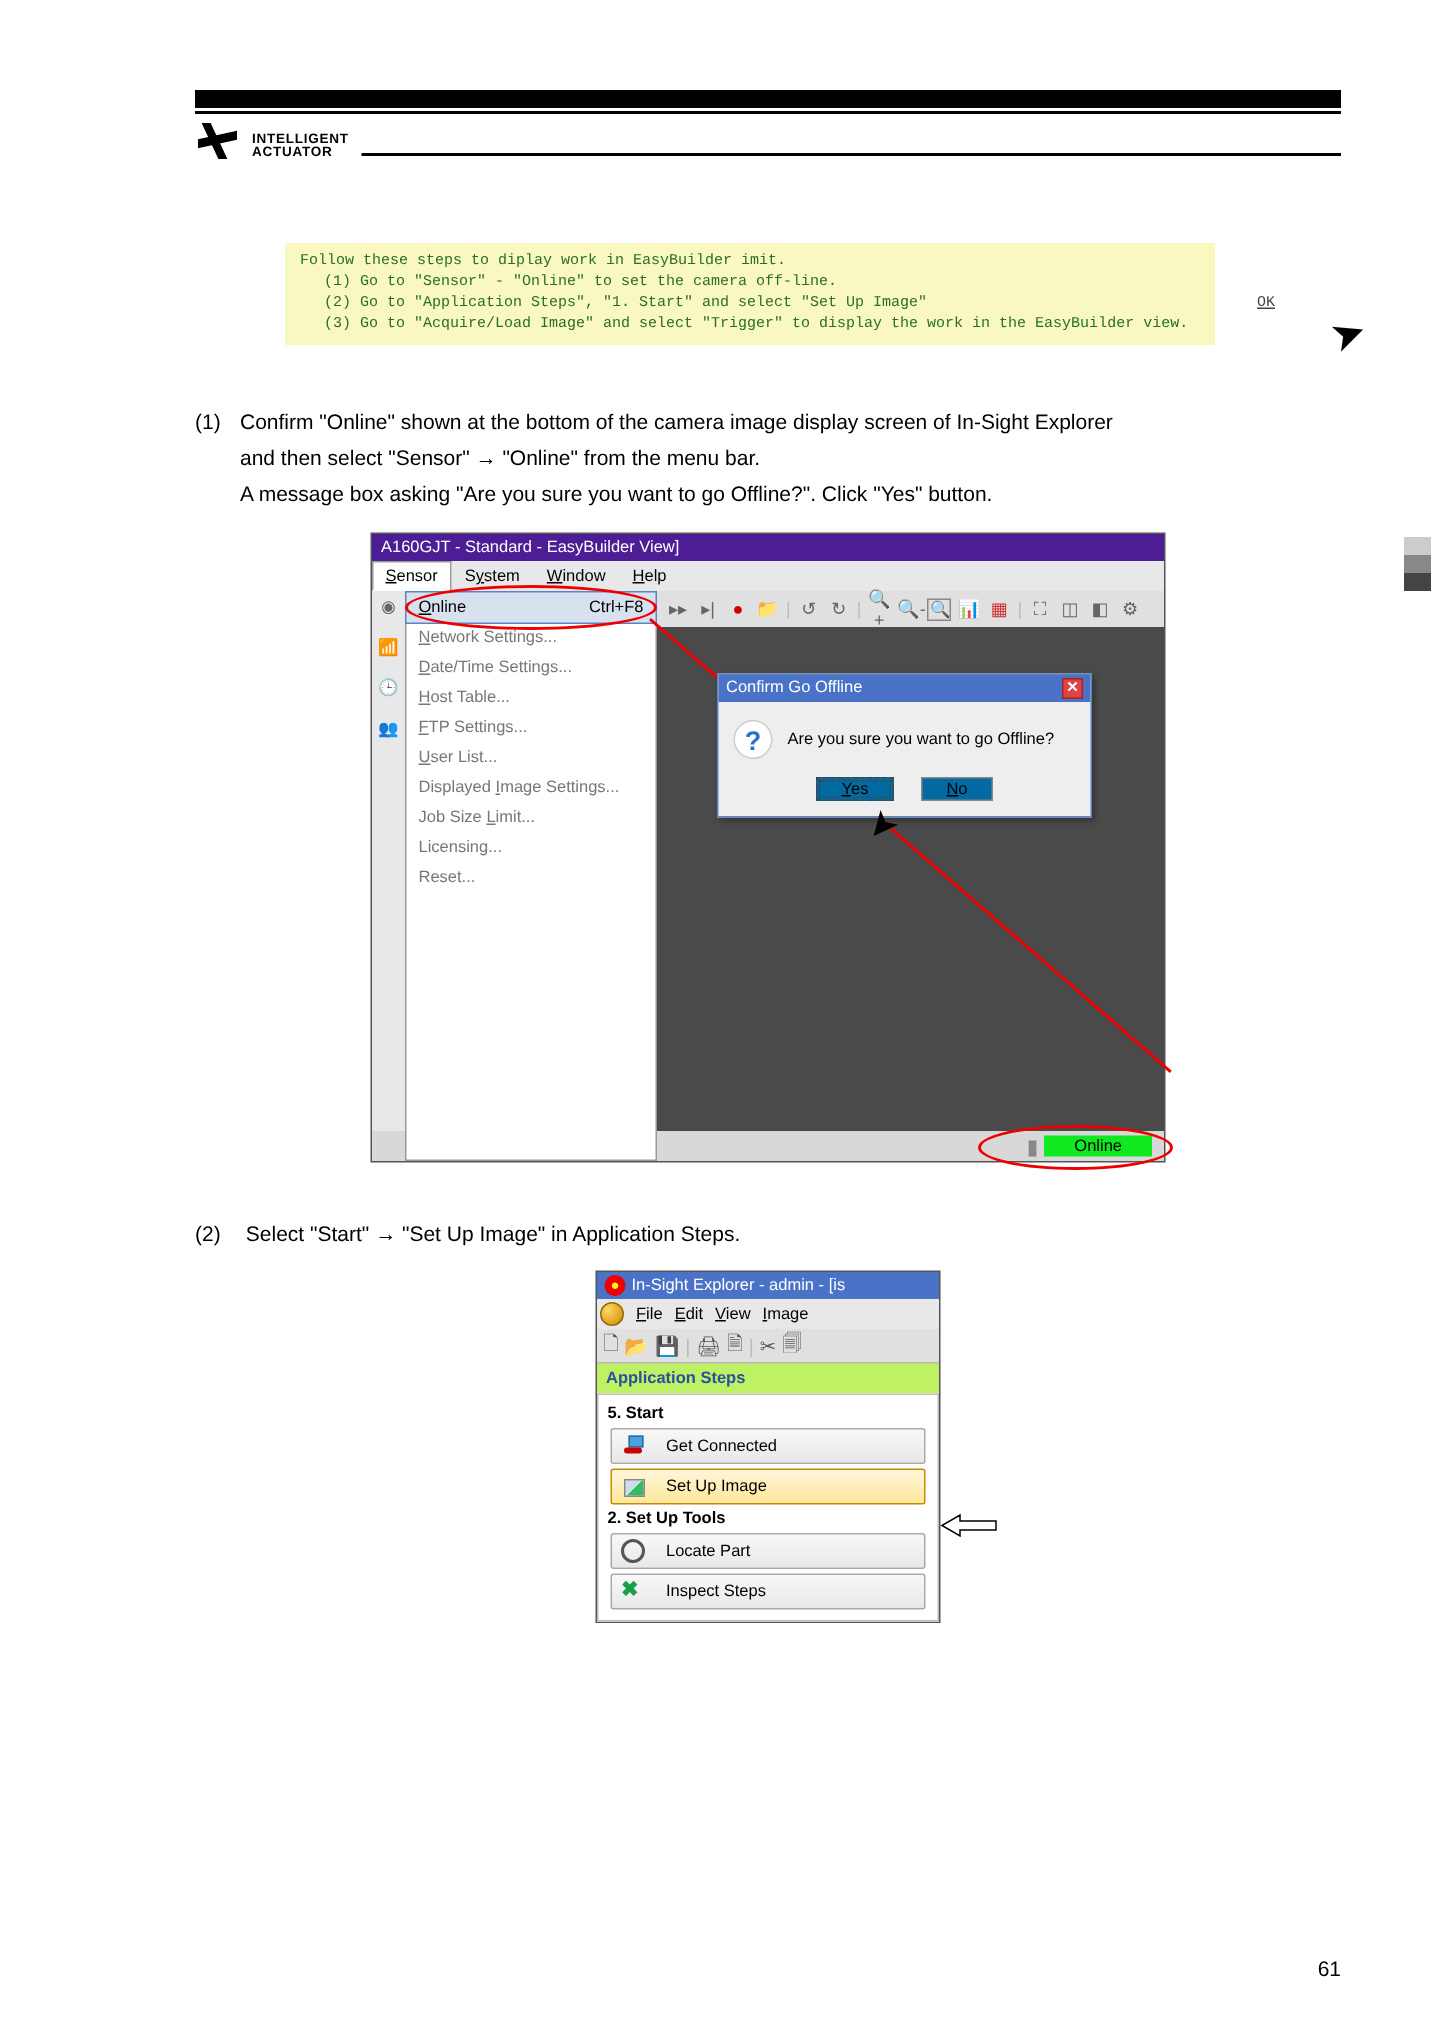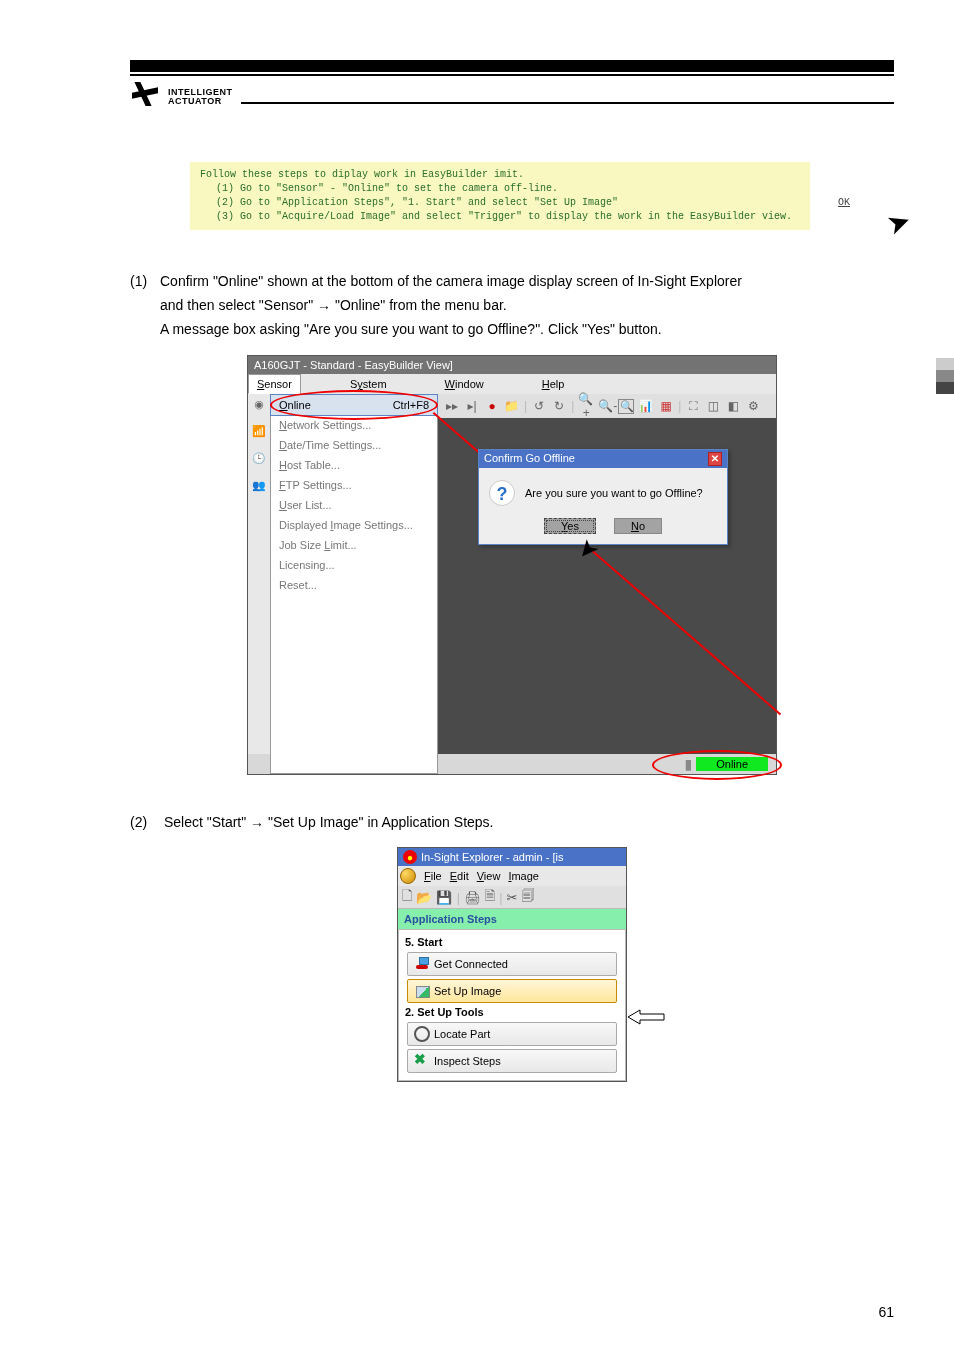--- a/index.html
+++ b/index.html
@@ -117,32 +117,31 @@
 
   .shot1-wrap { text-align:center; margin-top:14px; }
   .shot1 {
     display:inline-block;
     width:530px;
     border:1px solid #555;
     text-align:left;
     position:relative;
   }
   .shot1-title {
-    background:#737373;
+    background:#4c1d95;
     color:#fff;
     font-size:11px;
     padding:3px 6px;
     font-family: Tahoma, sans-serif;
   }
   .menu-bar {
     background:#e8e8e8;
     display:flex;
     font-size:11px;
     font-family: Tahoma, sans-serif;
-    gap: 40px;
   }
   .menu-bar .m {
     padding:3px 8px;
     border:1px solid transparent;
   }
   .menu-bar .m.sel {
     background:#fff;
     border:1px solid #999;
     border-bottom:1px solid #fff;
   }
@@ -255,21 +254,21 @@
   }
   .dialog-btns {
     display:flex;
     justify-content:center;
     gap:18px;
     padding-bottom:10px;
   }
   .dialog-btns button {
     font-size:11px;
     padding:1px 16px;
-    background:#a3a3a3;
+    background:#0369a1;
     border:1px solid #888;
     font-family: Tahoma, sans-serif;
   }
   .dialog-btns button.yes {
     border:1px dashed #444;
     outline: 1px dotted #444;
     outline-offset: -3px;
   }
   .dialog-btns button u { text-decoration: underline; }
   .status-row {
@@ -357,40 +356,40 @@
     height:22px;
     display:flex;
     align-items:center;
     gap:4px;
     padding:0 4px;
     font-size:13px;
     color:#555;
   }
   .tb2 .sep { color:#bbb; }
   .app-steps-h {
-    background:#86efac;
+    background:#bef264;
     color:#2a50a0;
     font-weight:bold;
     padding:4px 6px;
     border-top:1px solid #bbb;
   }
   .steps-body {
     background:#fff;
     border:1px solid #bbb;
     padding:4px;
   }
   .step-sec { font-weight:bold; margin:2px 0 4px 2px; }
   .step-btn {
     border:1px solid #aaa;
     border-radius:2px;
     margin:3px 4px;
     padding:3px 6px;
     display:flex;
     align-items:center;
-    gap:4px;
+    gap:14px;
     background: linear-gradient(#f8f8f8,#e8e8e8);
     font-size:11px;
   }
   .step-btn.hl {
     border:1px solid #c88a00;
     background: linear-gradient(#fff6da,#ffe79c);
   }
   .step-btn .ic {
     width:16px;height:16px;display:inline-block;position:relative;
   }

